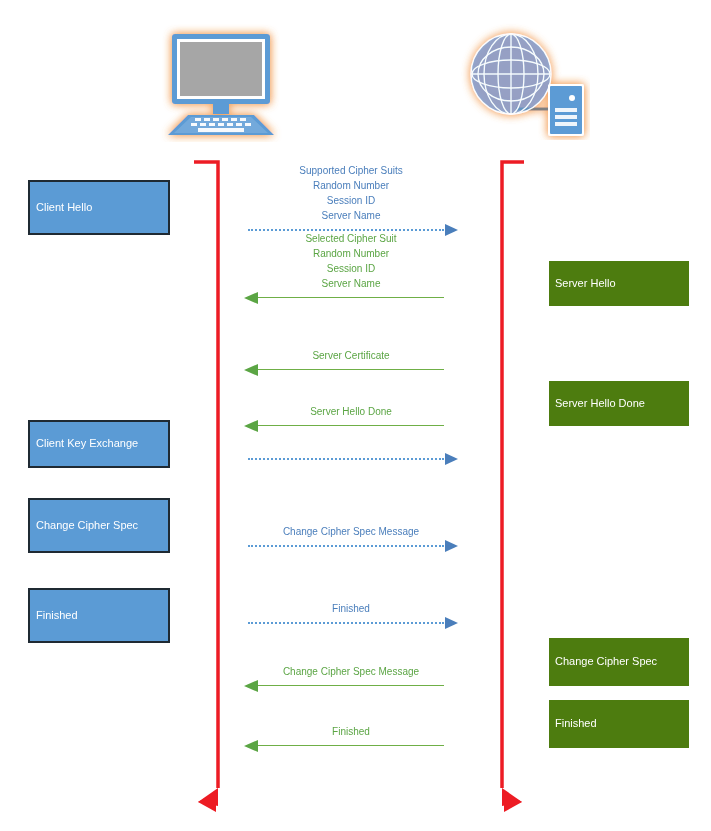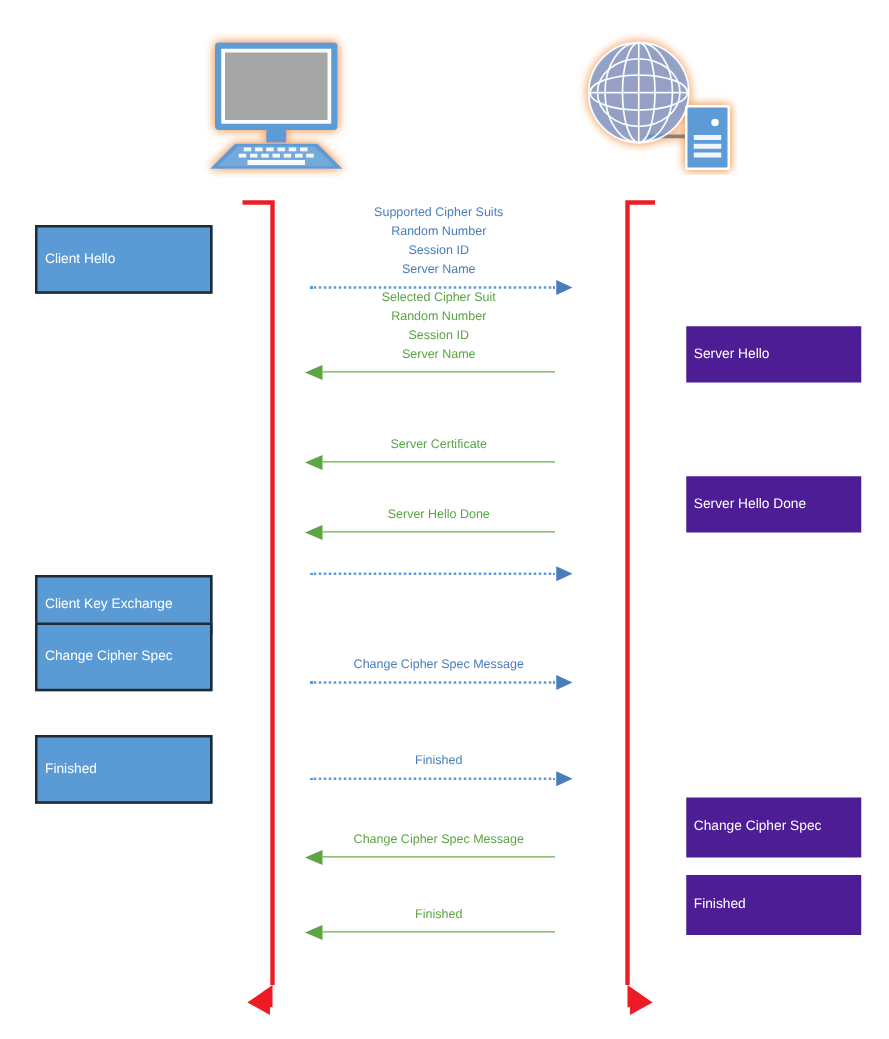--- a/index.html
+++ b/index.html
@@ -65,21 +65,21 @@
   }
   .box.client {
     left: 28px;
     width: 142px;
     background: #5B9BD5;
     border: 2px solid #1F2A33;
   }
   .box.server {
     left: 549px;
     width: 140px;
-    background: #4c1d95;
+    background: #4d7c0f;
     border: none;
   }
 
   
   .msg {
     position: absolute;
     left: 240px;
     width: 222px;
   }
   .msg .labels {
@@ -228,21 +228,21 @@
     <svg width="40" height="660" viewBox="0 0 40 660">
       <path d="M34 4 L12 4 L12 630" stroke="#ED1C24" stroke-width="3.5" fill="none"></path>
       <path d="M12 630 L12 648 L32 644 Z" fill="#ED1C24"></path>
       <path d="M32 644 L14 634 L14 654 Z" fill="#ED1C24"></path>
     </svg>
   </div>
 
   <div class="box client" style="top:180px;height:55px;">
     <span>Client Hello</span>
   </div>
-  <div class="box client" style="top:420px;height:48px;margin-top:40px;">
+  <div class="box client" style="top:420px;height:48px;">
     <span>Client Key Exchange</span>
   </div>
   <div class="box client" style="top:498px;height:55px;">
     <span>Change Cipher Spec</span>
   </div>
   <div class="box client" style="top:588px;height:55px;">
     <span>Finished</span>
   </div>
 
   <div class="box server" style="top:261px;height:45px;">

